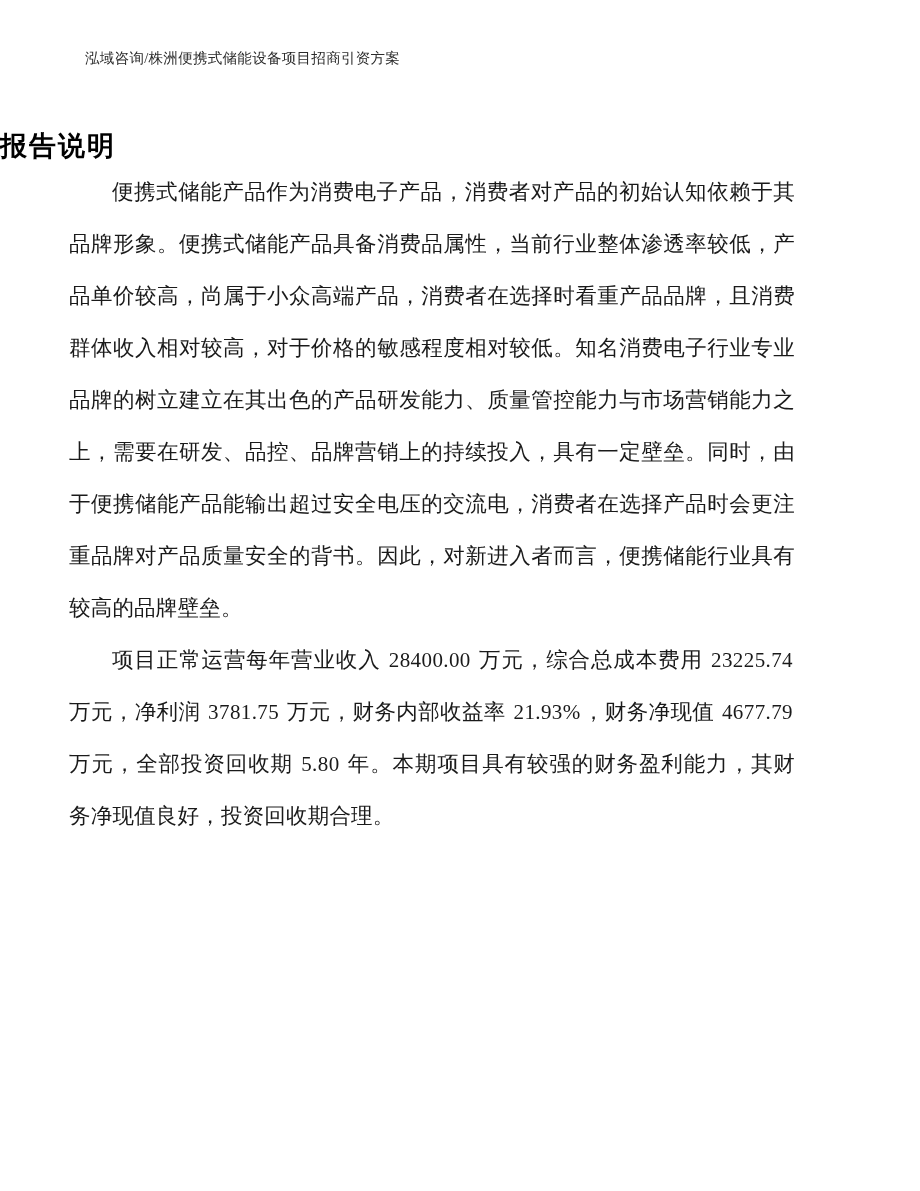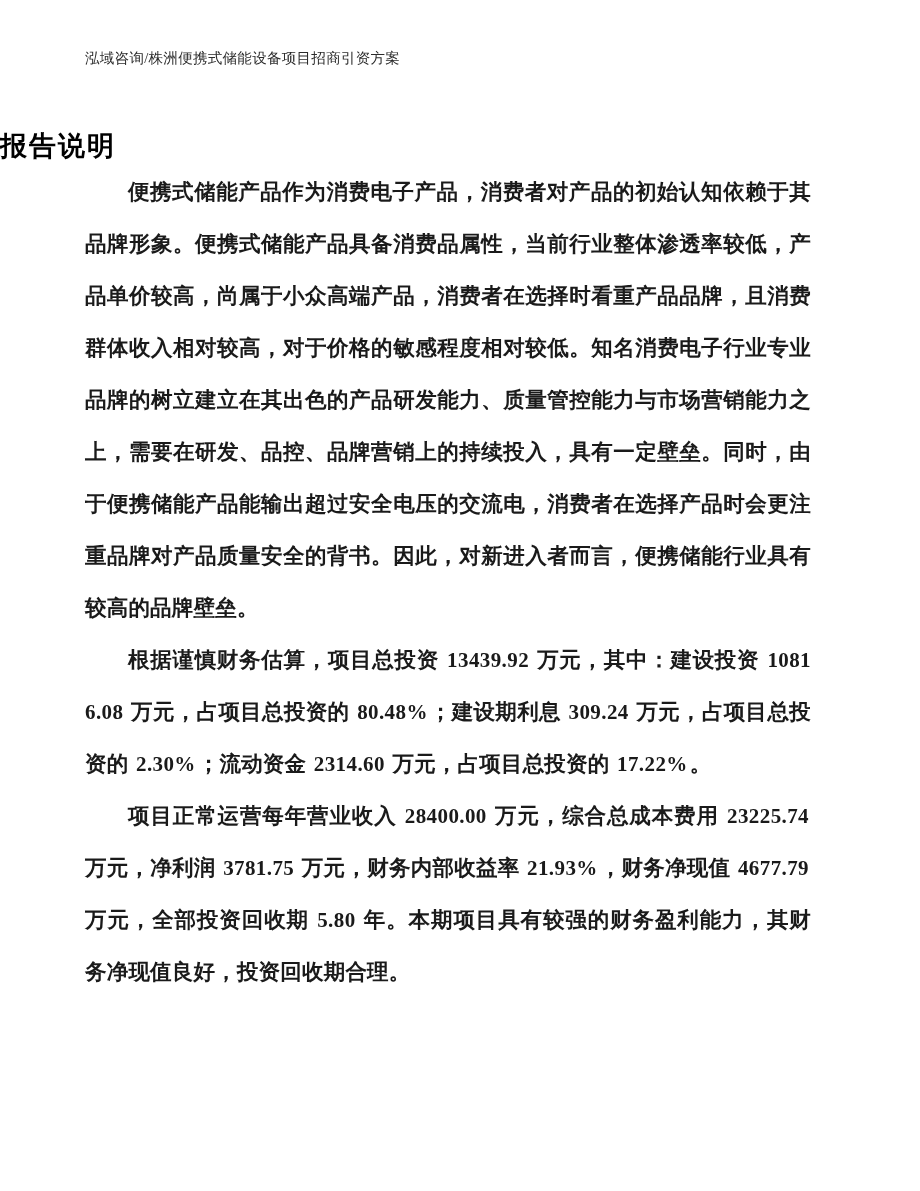--- a/index.html
+++ b/index.html
@@ -48,23 +48,22 @@
     font-weight: bold;
     letter-spacing: 2px;
     color: #000000;
     line-height: 1.25;
   }
 
   
   .body-wrap {
     position: absolute;
     top: 166px;
-    left: 85px;
+    left: 69px;
     width: 726px;
-    font-weight: bold;
   }
 
   p.para {
     margin: 0;
     padding: 0;
     font-size: 21.5px;
     line-height: 52px;
     text-align: justify;
     text-justify: inter-ideograph;
     text-indent: 2em;
@@ -91,19 +90,18 @@
 <div class="page">
 
   <div class="doc-header">泓域咨询/株洲便携式储能设备项目招商引资方案</div>
 
   <h1 class="doc-title">报告说明</h1>
 
   <div class="body-wrap">
 
     <p class="para">便携式储能产品作为消费电子产品，消费者对产品的初始认知依赖于其品牌形象。便携式储能产品具备消费品属性，当前行业整体渗透率较低，产品单价较高，尚属于小众高端产品，消费者在选择时看重产品品牌，且消费群体收入相对较高，对于价格的敏感程度相对较低。知名消费电子行业专业品牌的树立建立在其出色的产品研发能力、质量管控能力与市场营销能力之上，需要在研发、品控、品牌营销上的持续投入，具有一定壁垒。同时，由于便携储能产品能输出超过安全电压的交流电，消费者在选择产品时会更注重品牌对产品质量安全的背书。因此，对新进入者而言，便携储能行业具有较高的品牌壁垒。</p>
 
-    <p class="para">根据谨慎财务估算，项目总投资 <span class="num">13439.92</span> 万元，其中：建设投资 <span class="num">10816.08</span> 万元，占项目总投资的 <span class="num">80.48%</span>；建设期利息 <span class="num">309.24</span> 万元，占项目总投资的 <span class="num">2.30%</span>；流动资金 <span class="num">2314.60</span> 万元，占项目总投资的 <span class="num">17.22%</span>。</p>
 
     <p class="para">项目正常运营每年营业收入 <span class="num">28400.00</span> 万元，综合总成本费用 <span class="num">23225.74</span> 万元，净利润 <span class="num">3781.75</span> 万元，财务内部收益率 <span class="num">21.93%</span>，财务净现值 <span class="num">4677.79</span> 万元，全部投资回收期 <span class="num">5.80</span> 年。本期项目具有较强的财务盈利能力，其财务净现值良好，投资回收期合理。</p>
 
   </div>
 
 </div>
 
 </body></html>

